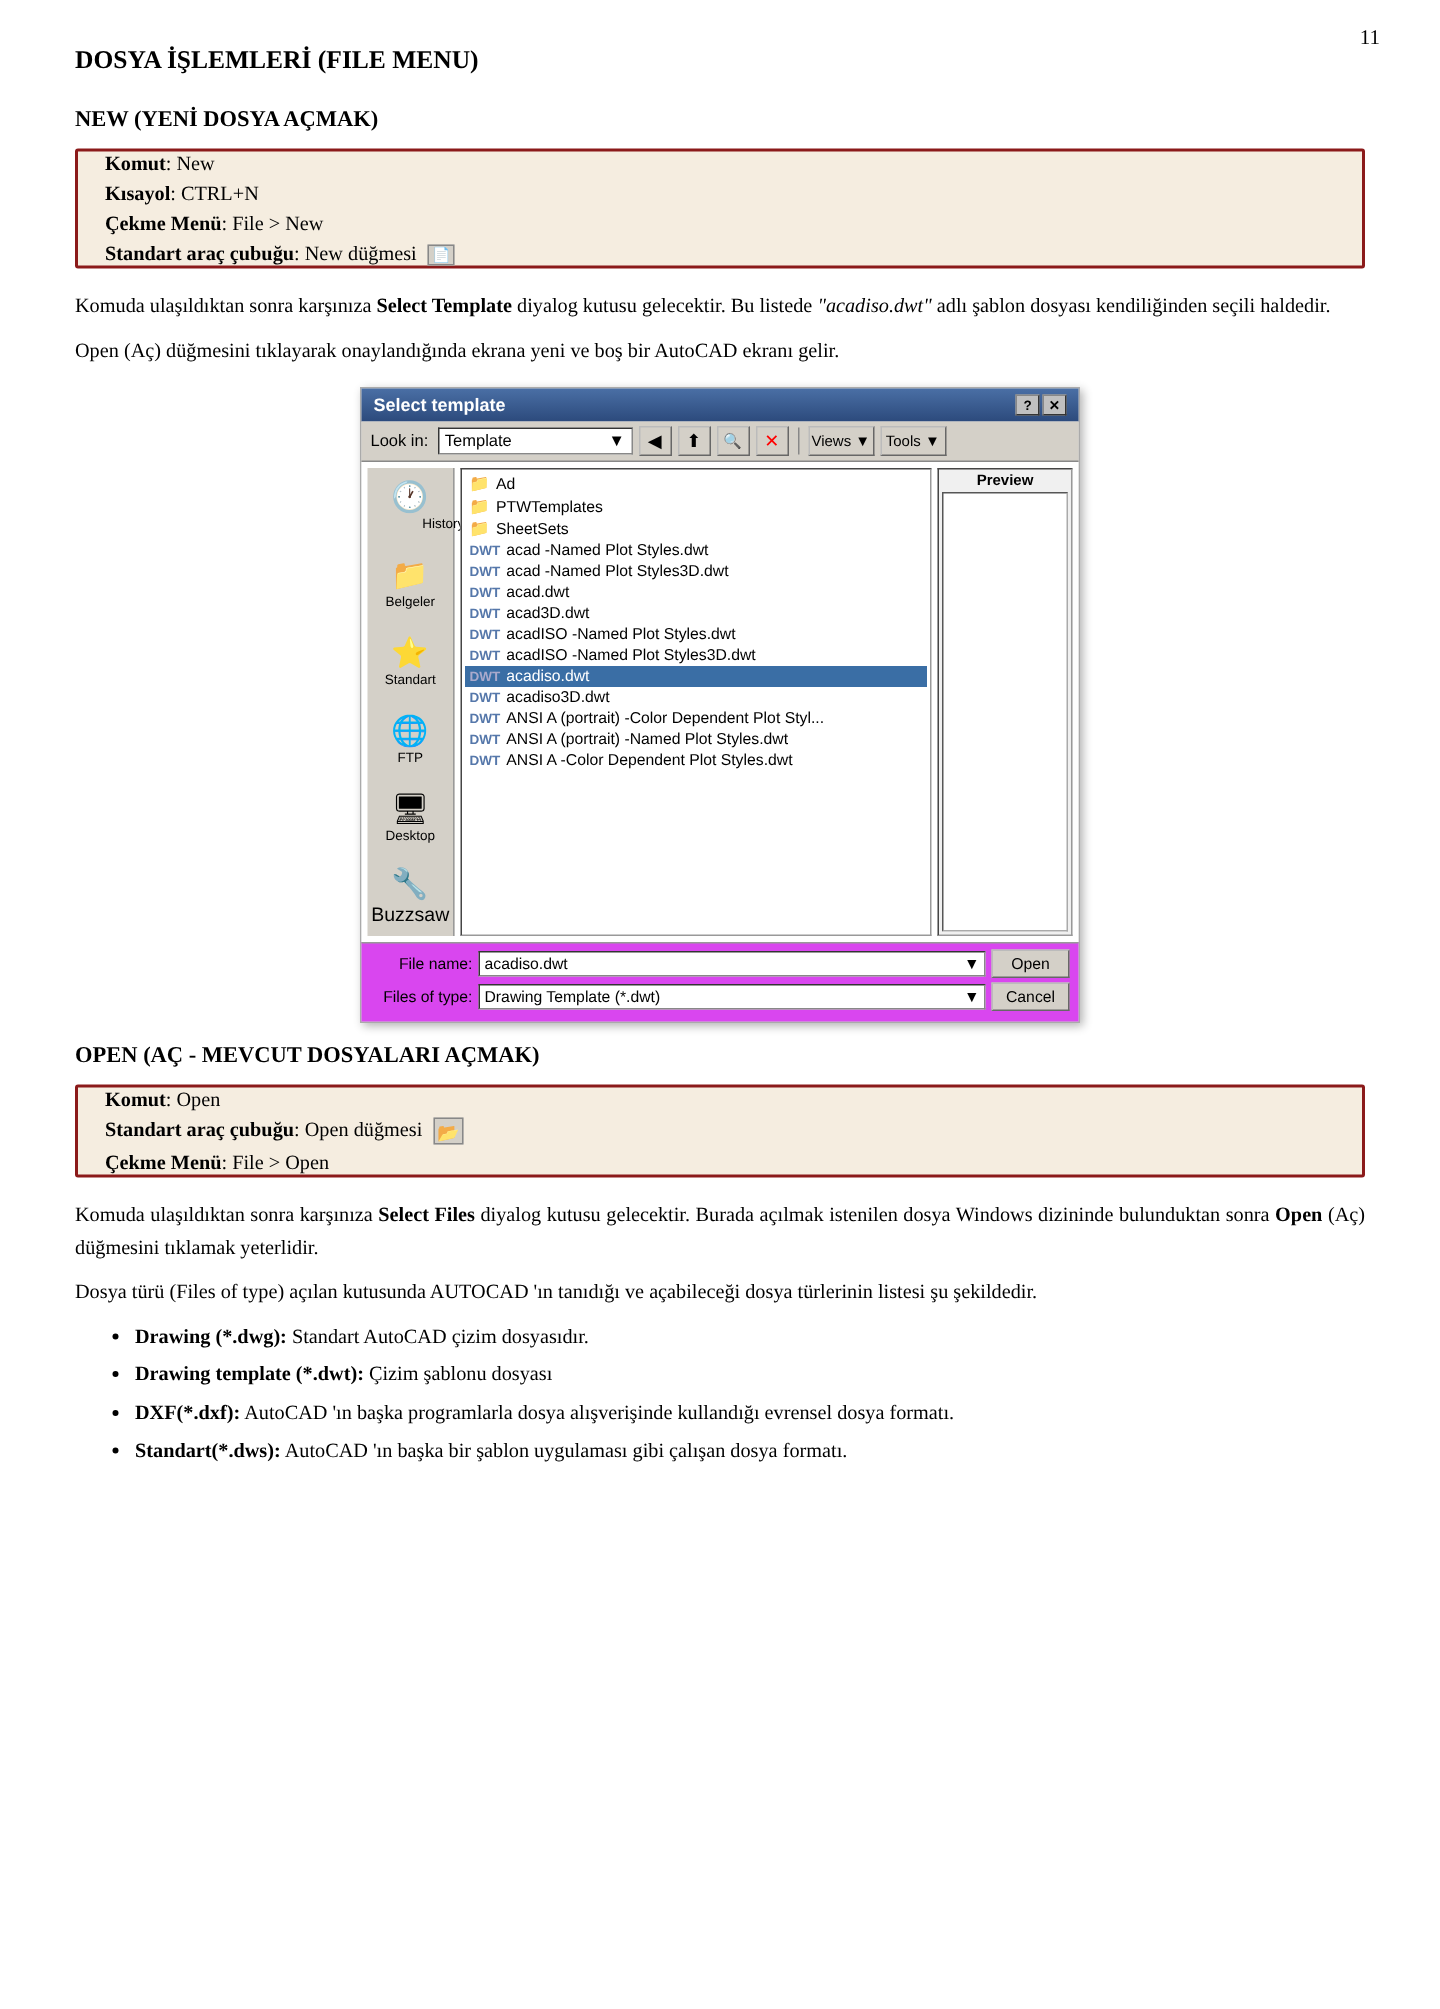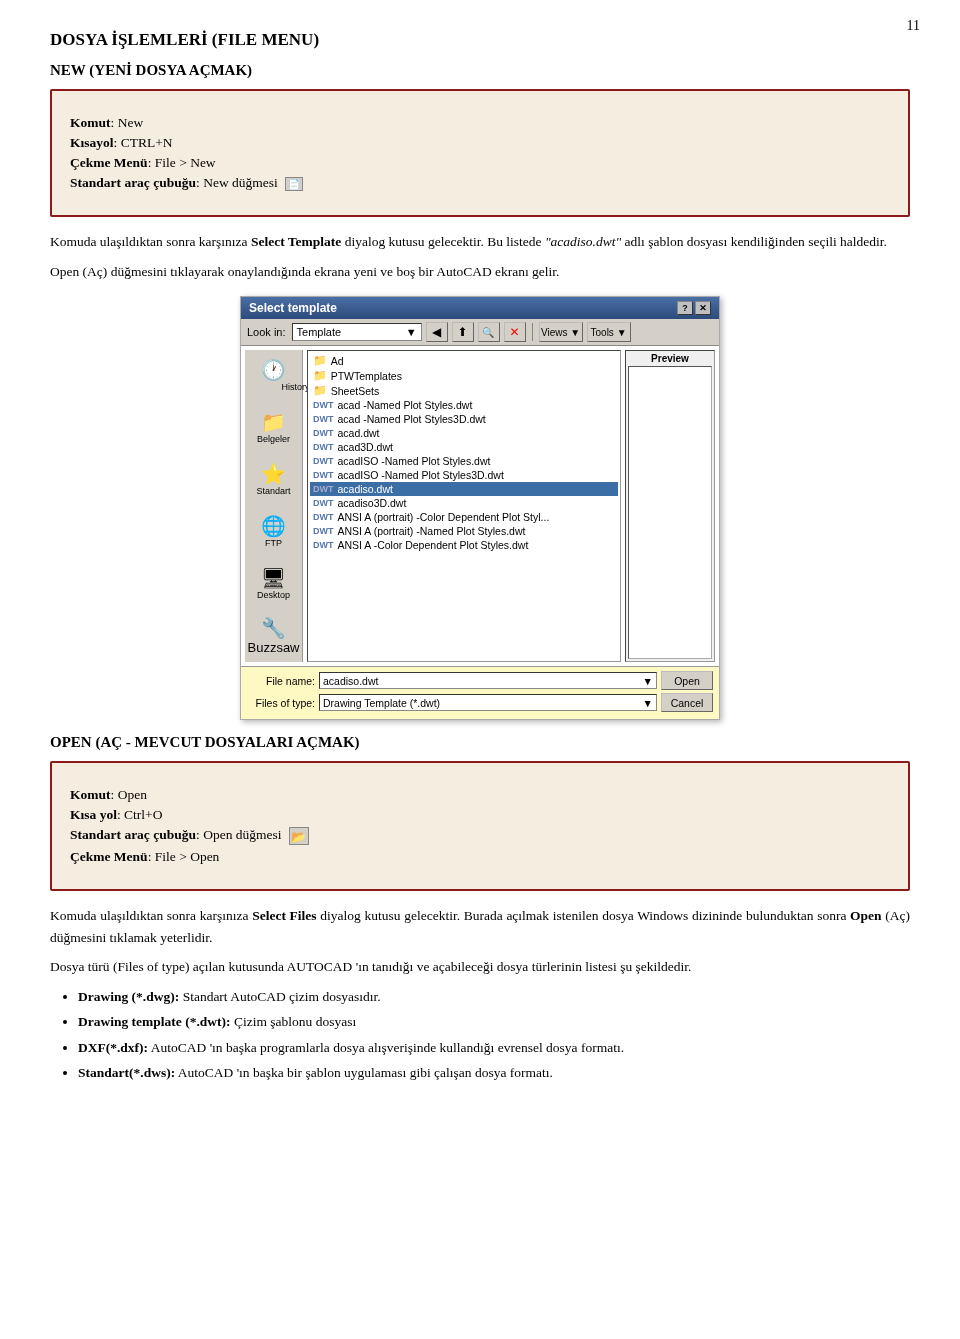--- a/index.html
+++ b/index.html
@@ -15,32 +15,32 @@
     }
     .page-number {
       position: absolute;
       top: 18px;
       right: 40px;
       font-size: 14px;
     }
     h1.main-title {
       font-size: 17px;
       font-weight: bold;
-      margin-bottom: 12px;
+      margin-bottom: 22px;
     }
     h2.section-title {
       font-size: 15px;
       font-weight: bold;
       margin-bottom: 10px;
       margin-top: 8px;
     }
     .info-box {
       border: 2px solid #8B1A1A;
       background: #f5ede0;
-      padding: 24px 18px;
+      padding: 0 18px;
       margin-bottom: 14px;
       border-radius: 2px;
     }
     .info-box p {
       margin-bottom: 4px;
       font-size: 13.5px;
     }
     .info-box p:last-child { margin-bottom: 0; }
     .info-box strong { font-weight: bold; }
     .body-text {
@@ -182,21 +182,21 @@
       text-align: left;
       margin-bottom: 2px;
     }
     .preview-area {
       flex: 1;
       width: 100%;
       background: #fff;
       border: 1px inset #aaa;
     }
     .dialog-footer {
-      background: #fef9c3;
+      background: #d946ef;
       padding: 4px 6px;
       border-top: 1px solid #999;
     }
     .footer-row {
       display: flex;
       align-items: center;
       margin-bottom: 3px;
       gap: 4px;
     }
     .footer-label {
@@ -216,21 +216,21 @@
     .footer-btn {
       width: 52px; height: 19px;
       background: #d4d0c8;
       border: 1px outset #bbb;
       font-size: 10.5px;
       text-align: center;
       cursor: pointer;
       display: flex; align-items: center; justify-content: center;
     }
     .bullet-list {
-      margin-left: 28px;
+      margin-left: 40px;
       margin-top: 6px;
     }
     .bullet-list li {
       font-size: 13.5px;
       line-height: 1.65;
       margin-bottom: 3px;
     }
   </style>
 </head>
 <body>
@@ -403,23 +403,20 @@
   </div>
 </div>
 
 <h2 class="section-title">OPEN (AÇ - MEVCUT DOSYALARI AÇMAK)</h2>
 
 <div class="info-box">
   <p>
     <strong>Komut</strong><span>: </span><span>Open</span>
   </p>
   <p>
-    <strong>Kısa yol</strong><span>: </span><span>Ctrl+O</span>
-  </p>
-  <p>
     <strong>Standart araç çubuğu</strong><span>: </span><span>Open düğmesi</span>
     <span style="display:inline-block;width:20px;height:18px;background:#d4d0c8;border:1px solid #888;margin-left:4px;vertical-align:middle;font-size:12px;text-align:center;line-height:18px;">📂</span>
   </p>
   <p>
     <strong>Çekme Menü</strong><span>: </span><span>File &gt; Open</span>
   </p>
 </div>
 
 <p class="body-text">
   Komuda ulaşıldıktan sonra karşınıza <strong>Select Files</strong> diyalog kutusu gelecektir. Burada açılmak istenilen dosya Windows dizininde bulunduktan sonra <strong>Open</strong> (Aç) düğmesini tıklamak yeterlidir.

